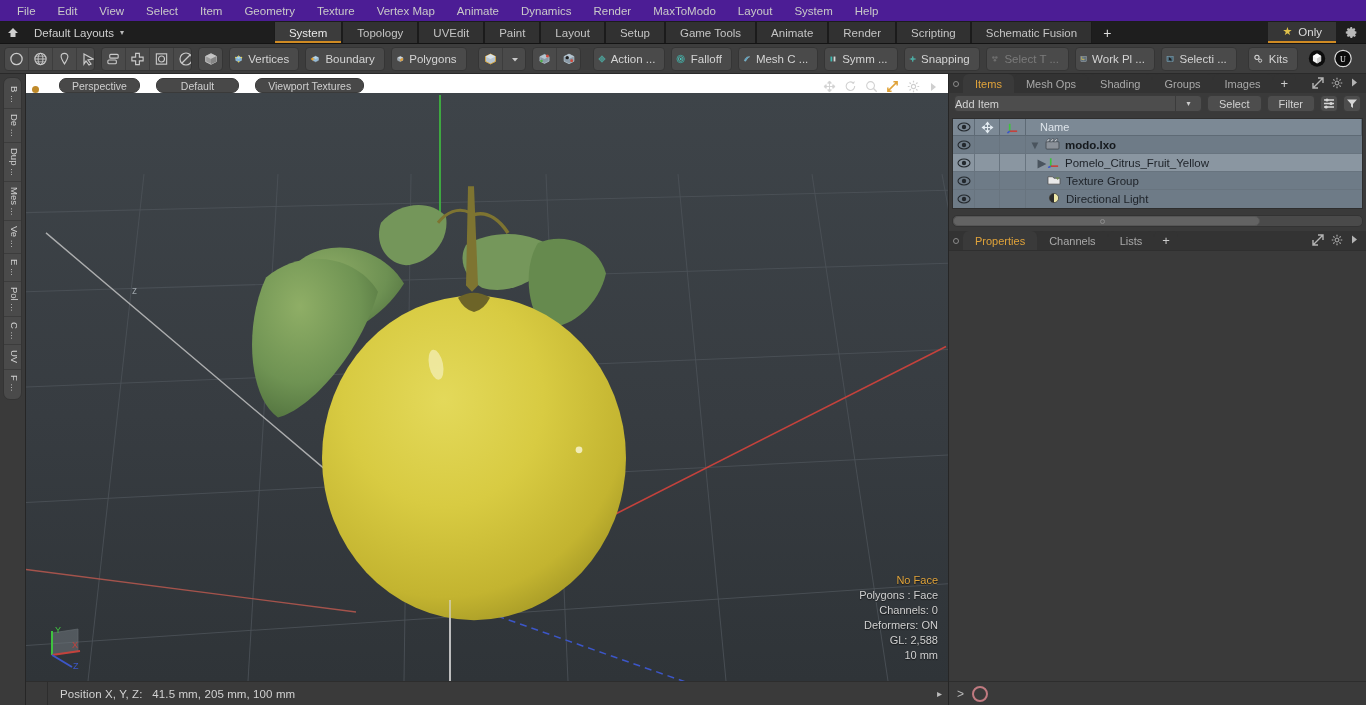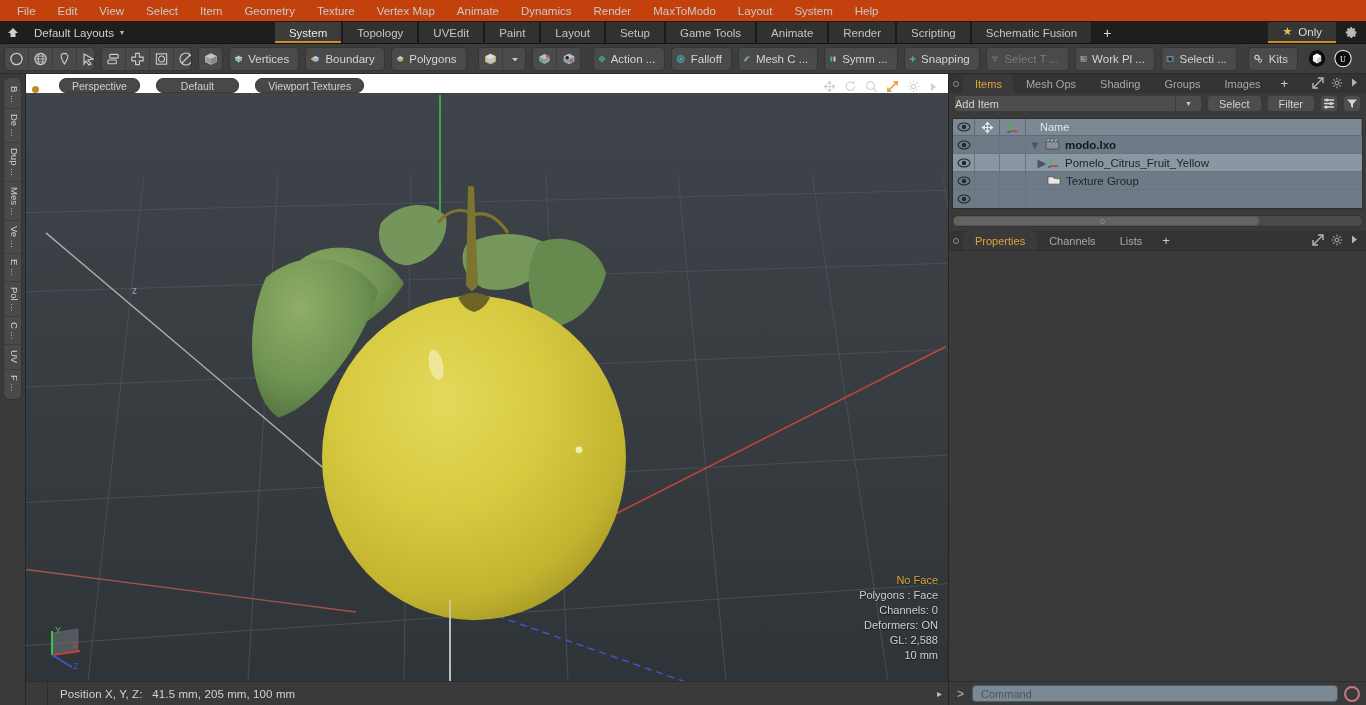--- a/index.html
+++ b/index.html
@@ -9,21 +9,21 @@
     font-family: "Liberation Sans", sans-serif;
     font-size: 11px;
     color: #c8c8c8;
     overflow: hidden;
     -webkit-font-smoothing: antialiased;
   }
   .app { width: 1366px; height: 705px; display: flex; flex-direction: column; background:#2b2b2b; }
 
   
   .menubar {
-    height: 22px; background: #c2410c; display: flex; align-items: center;
+    height: 22px; background: #4c1d95; display: flex; align-items: center;
     padding-left: 6px; flex: 0 0 22px; border-bottom:1px solid #1c1c1c;
   }
   .menubar .mi {
     padding: 0 11px; height: 22px; line-height: 22px; color: #c9c9c9; font-size: 11.5px;
     cursor: default; white-space: nowrap;
   }
 
   
   .layoutbar {
     height: 22px; background: #1e1e1e; display: flex; align-items: stretch;
@@ -835,20 +835,30 @@
 
         <div class="trow">
           <div class="tc c1">
             <svg width="14" height="10" viewBox="0 0 14 10">
                 <ellipse cx="7" cy="5" rx="6" ry="4" fill="none" stroke="#23282d" stroke-width="1.1"></ellipse>
                 <circle cx="7" cy="5" r="2.2" fill="#23282d"></circle>
               </svg>
           </div>
           <div class="tc c2"></div>
           <div class="tc c3"></div>
+          <div class="tname">
+            <span class="treeline" style="padding-left:12px;"></span>
+            <span>
+              <svg width="14" height="12" viewBox="0 0 15 13">
+                  <circle cx="7.5" cy="6.5" r="5" fill="#efe8a8" stroke="#3a3a3a" stroke-width=".8"></circle>
+                  <path d="M7.5 1.5 A5 5 0 007.5 11.5 Z" fill="#2c2c2c"></path>
+                </svg>
+            </span>
+            <span>Directional Light</span>
+          </div>
         </div>
       </div>
 
       <div class="h-scroll">
         <div class="thumb"></div>
         <div class="dot"></div>
       </div>
 
       <div class="props-tabs">
         <div class="pt-dot">
@@ -875,20 +885,17 @@
                 <path d="M2 1.5 L7 5.5 L2 9.5 Z" fill="#b4b4b4"></path>
               </svg>
           </span>
         </div>
       </div>
 
       <div class="props-body"></div>
 
       <div class="cmdbar">
         <span class="gt">&gt;</span>
-        <div class="cmdinput">
-          <span>Command</span>
-        </div>
         <div class="cmdcircle"></div>
       </div>
     </div>
   </div>
 </div>
 
 </body></html>

